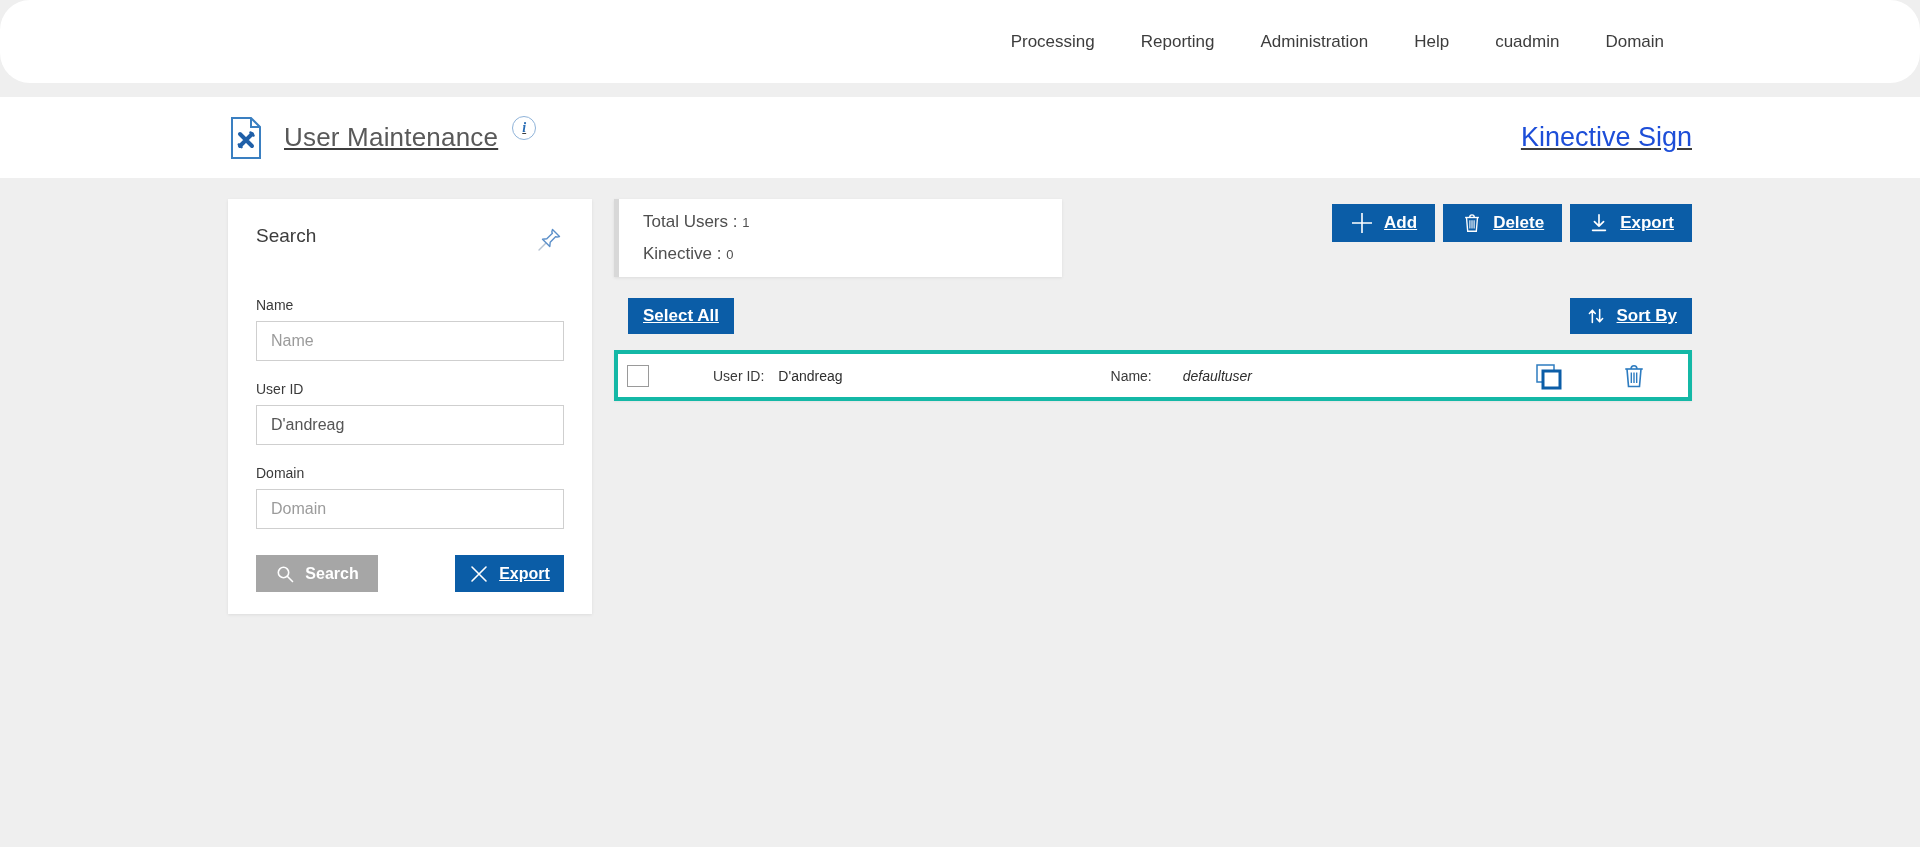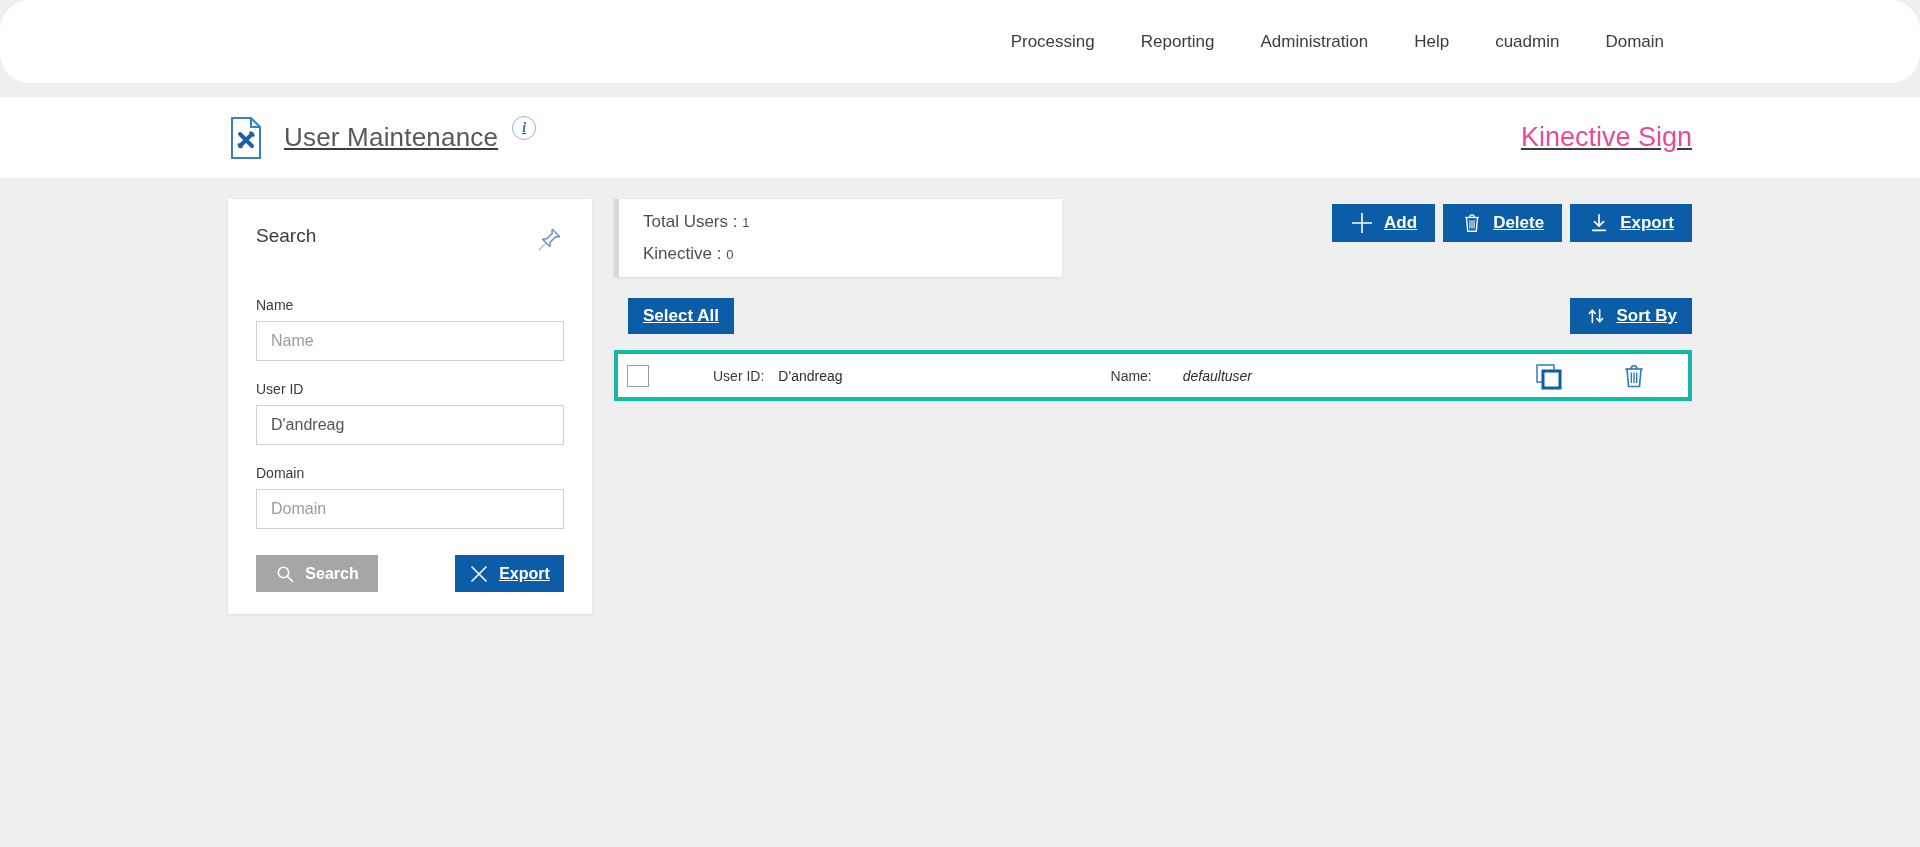--- a/index.html
+++ b/index.html
@@ -23,21 +23,21 @@
   .header-left { display: flex; align-items: center; }
   .doc-icon { display: inline-flex; margin-right: 20px; }
   h1.page-title { font-size: 26px; font-weight: 400; color: #595959; letter-spacing: 0.2px; }
   .info-icon {
     width: 24px; height: 24px; border: 1px solid #8fb3d9; border-radius: 50%;
     display: inline-flex; align-items: center; justify-content: center;
     margin-left: 14px; transform: translateY(-10px); cursor: pointer;
     font-family: "Liberation Serif", serif; font-style: italic; font-weight: bold;
     font-size: 14px; color: #2a6db5; background: #fff;
   }
-  .brand { font-size: 27px; color: #ec4899; }
+  .brand { font-size: 27px; color: #1d4ed8; }
 
   
   .main { display: flex; align-items: flex-start; margin-top: 21px; padding-bottom: 60px; }
 
   
   .search-panel {
     width: 364px; background: #ffffff; padding: 26px 28px 22px 28px;
     box-shadow: 0 1px 3px rgba(0,0,0,0.08);
   }
   .panel-head { display: flex; justify-content: space-between; align-items: flex-start; margin-bottom: 42px; }

